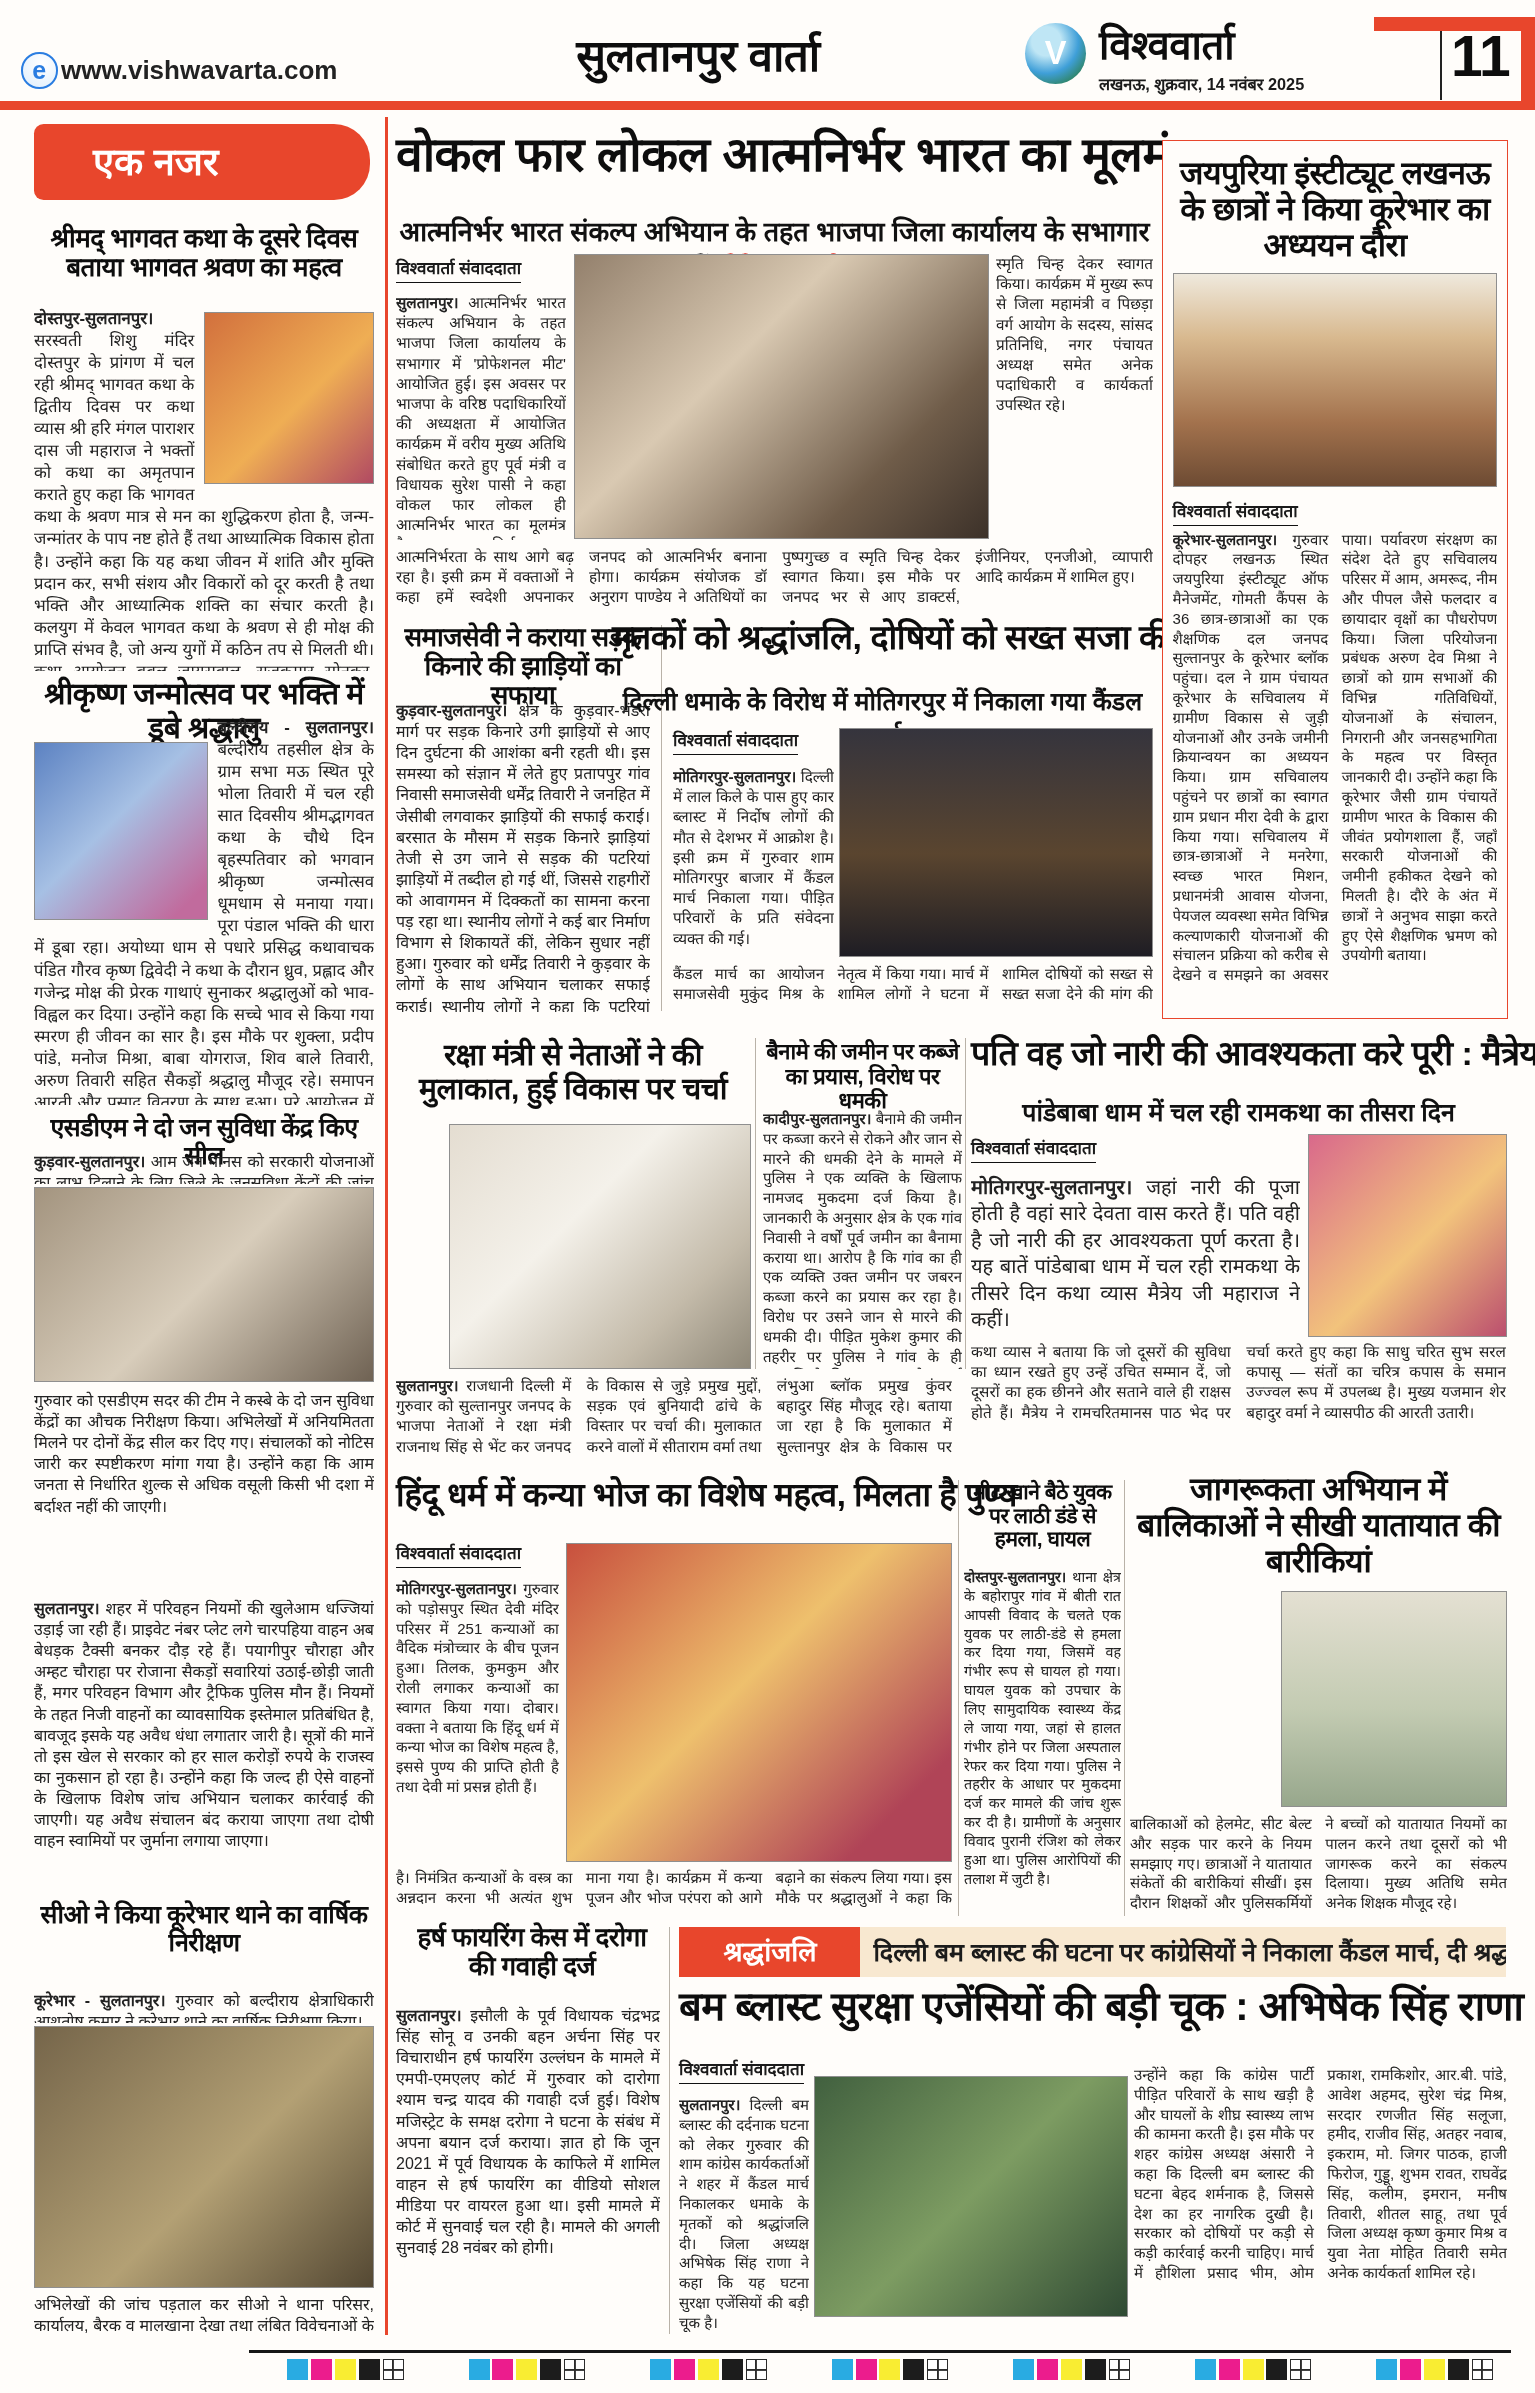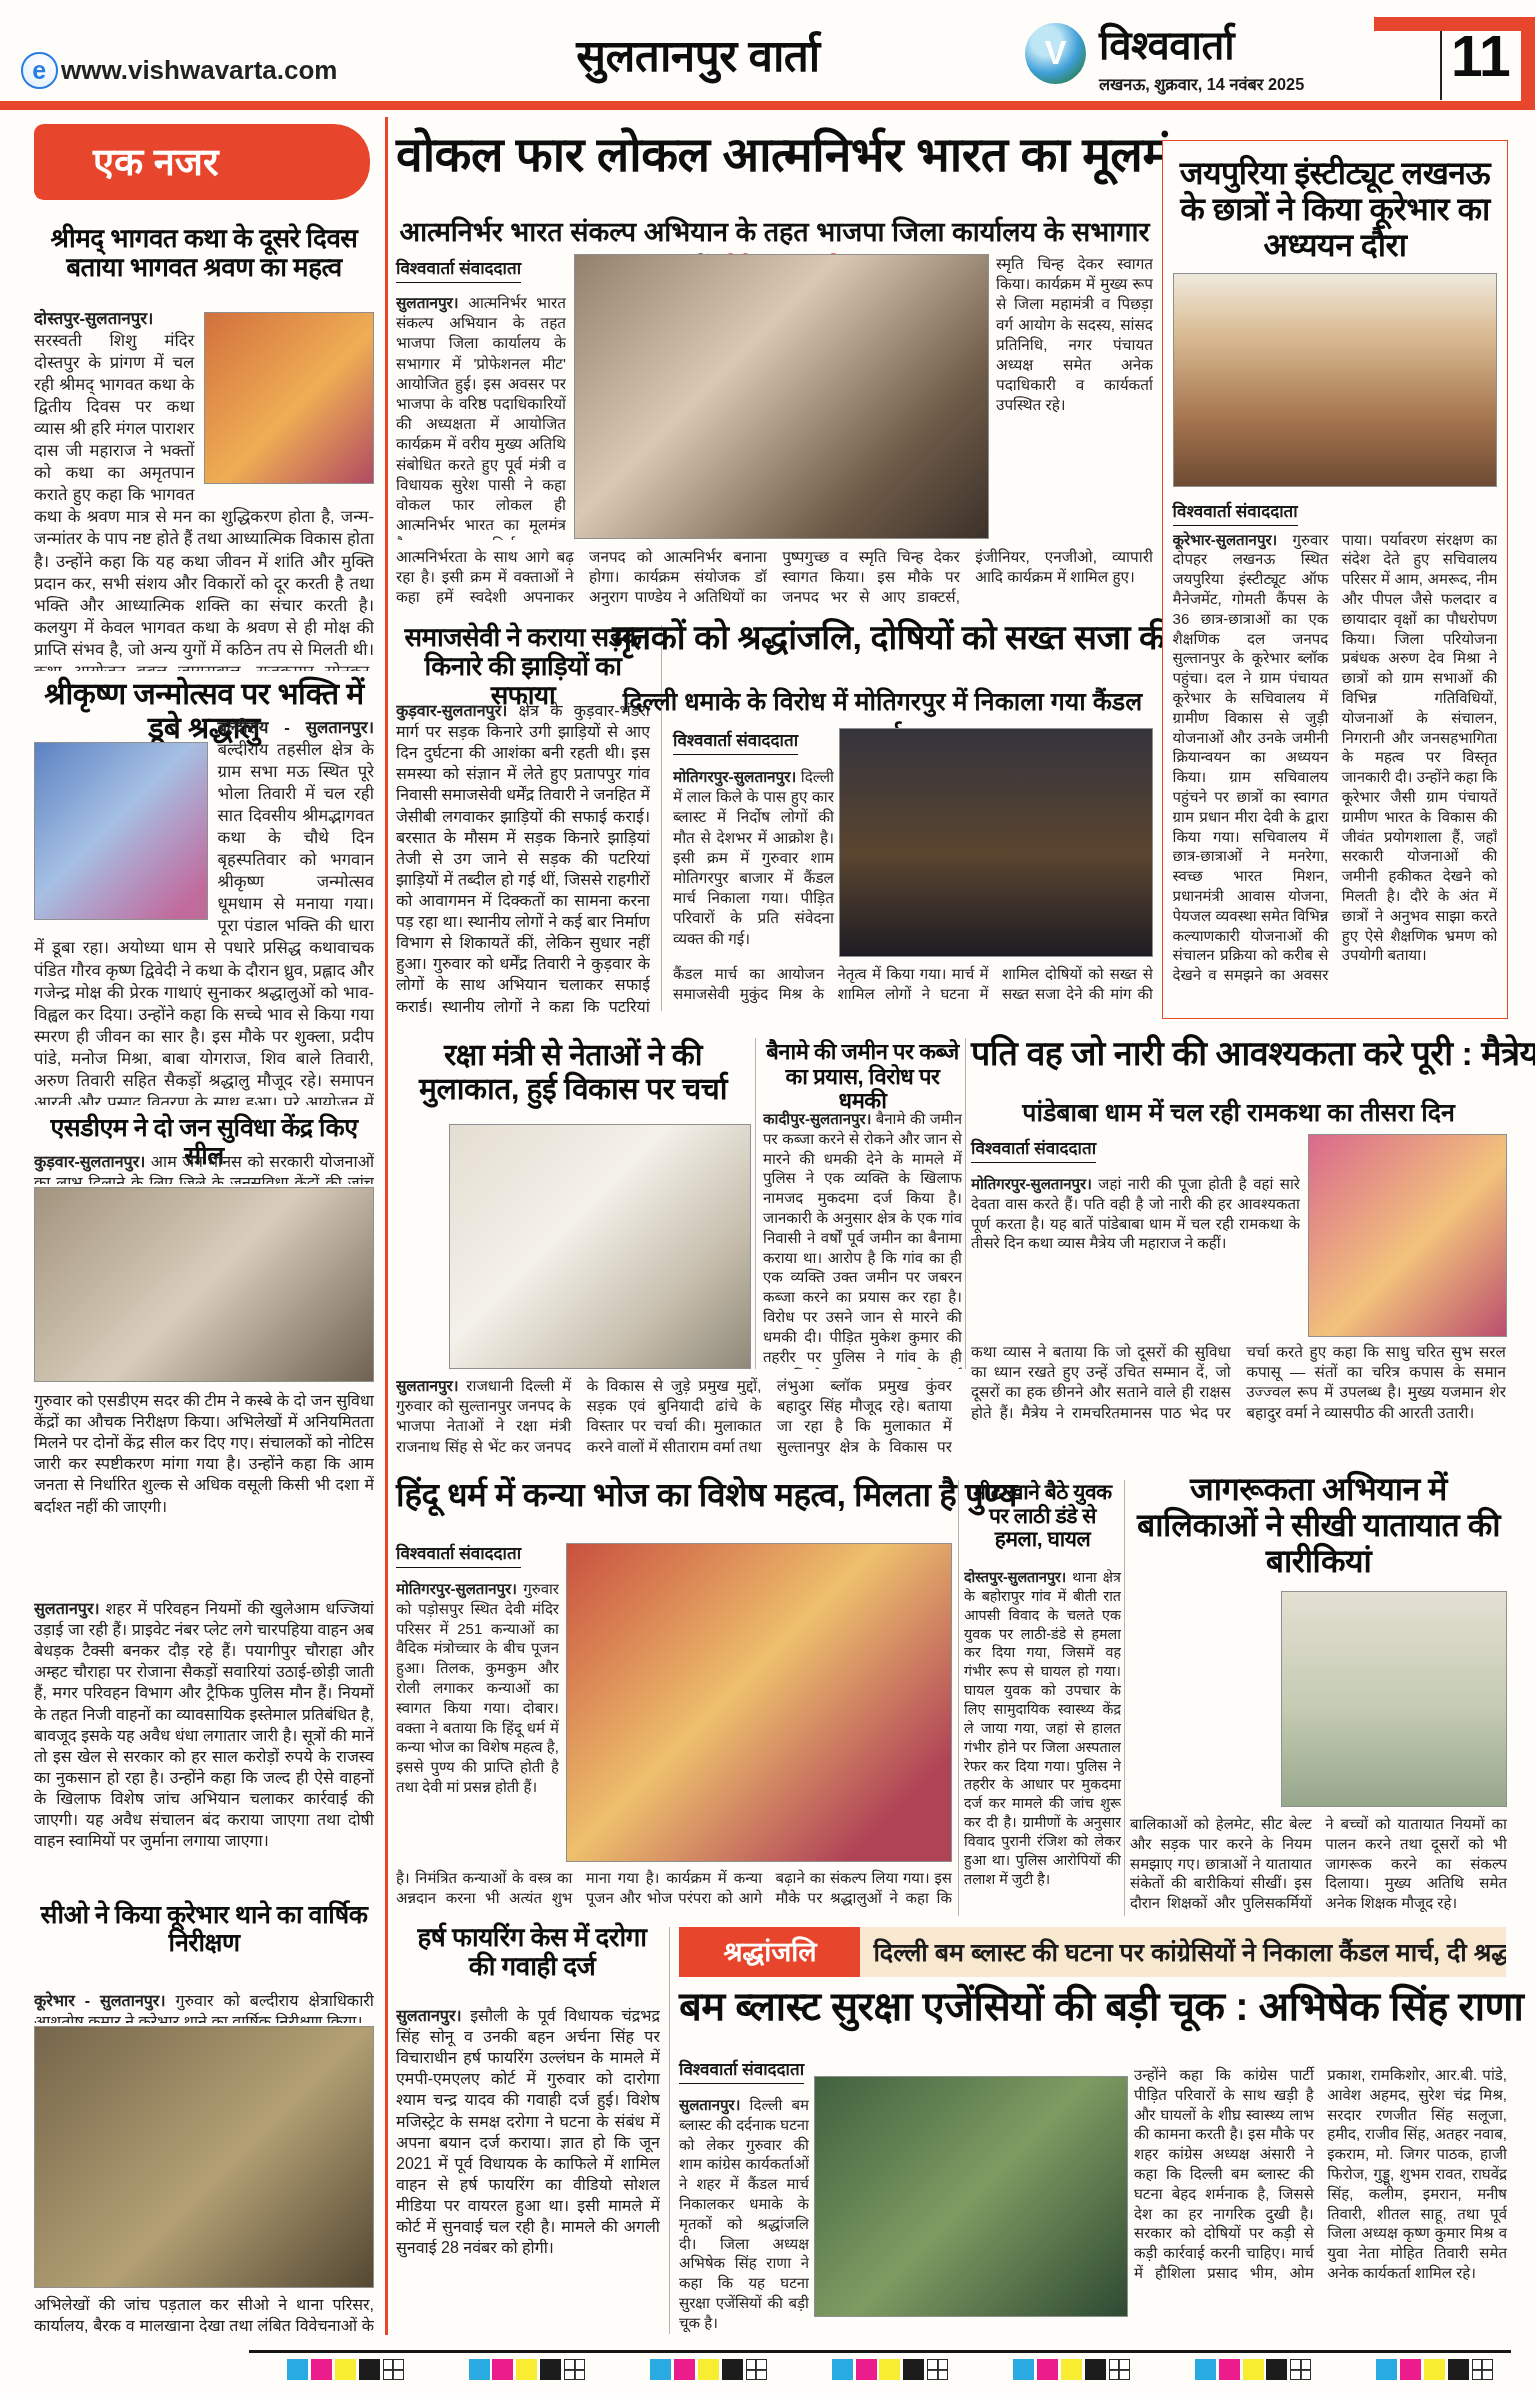--- a/index.html
+++ b/index.html
@@ -142,21 +142,21 @@
   <div class="abs body-txt" style="left:763px;top:1109px;width:199px;height:260px;overflow:hidden;font-size:15px;">
     <span class="dl">कादीपुर-सुलतानपुर।</span>
     <span>बैनामे की जमीन पर कब्जा करने से रोकने और जान से मारने की धमकी देने के मामले में पुलिस ने एक व्यक्ति के खिलाफ नामजद मुकदमा दर्ज किया है। जानकारी के अनुसार क्षेत्र के एक गांव निवासी ने वर्षों पूर्व जमीन का बैनामा कराया था। आरोप है कि गांव का ही एक व्यक्ति उक्त जमीन पर जबरन कब्जा करने का प्रयास कर रहा है। विरोध पर उसने जान से मारने की धमकी दी। पीड़ित मुकेश कुमार की तहरीर पर पुलिस ने गांव के ही राजमणि के विरुद्ध नामजद केस दर्ज कर जांच शुरू कर दी है।</span>
   </div>
 
   <div class="abs vline" style="left:965px;top:1038px;height:331px;"></div>
   <div class="abs ctr subhead" style="left:971px;top:1094px;width:535px;font-size:25px;">पांडेबाबा धाम में चल रही रामकथा का तीसरा दिन</div>
   <div class="abs hl ctr" style="left:971px;top:1034px;width:535px;font-size:34px;white-space:nowrap;">पति वह जो नारी की आवश्यकता करे पूरी : मैत्रेय</div>
   <div class="abs" style="left:971px;top:1136px;"><span class="byline">विश्ववार्ता संवाददाता</span></div>
   <div class="abs ph ph-ram" style="left:1308px;top:1134px;width:199px;height:203px;"></div>
-  <div class="abs body-txt" style="left:971px;top:1174px;width:329px;height:163px;overflow:hidden;font-size:15px;">
+  <div class="abs body-txt" style="left:971px;top:1174px;width:329px;height:163px;overflow:hidden;font-size:20px;">
     <span class="dl">मोतिगरपुर-सुलतानपुर।</span>
     <span>जहां नारी की पूजा होती है वहां सारे देवता वास करते हैं। पति वही है जो नारी की हर आवश्यकता पूर्ण करता है। यह बातें पांडेबाबा धाम में चल रही रामकथा के तीसरे दिन कथा व्यास मैत्रेय जी महाराज ने कहीं।</span>
   </div>
   <div class="abs body-txt" style="left:971px;top:1342px;width:535px;height:113px;overflow:hidden;column-count:2;column-gap:15.3px;font-size:15.3px;">कथा व्यास ने बताया कि जो दूसरों की सुविधा का ध्यान रखते हुए उन्हें उचित सम्मान दें, जो दूसरों का हक छीनने और सताने वाले ही राक्षस होते हैं। मैत्रेय ने रामचरितमानस पाठ भेद पर चर्चा करते हुए कहा कि साधु चरित सुभ सरल कपासू — संतों का चरित्र कपास के समान उज्ज्वल रूप में उपलब्ध है। मुख्य यजमान शेर बहादुर वर्मा ने व्यासपीठ की आरती उतारी।</div>
 
   <div class="abs hl ctr" style="left:396px;top:1477px;width:556px;font-size:33px;white-space:nowrap;">हिंदू धर्म में कन्या भोज का विशेष महत्व, मिलता है पुण्य</div>
   <div class="abs" style="left:396px;top:1541px;"><span class="byline">विश्ववार्ता संवाददाता</span></div>
   <div class="abs ph ph-kanya" style="left:566px;top:1543px;width:386px;height:319px;"></div>
   <div class="abs body-txt" style="left:396px;top:1579px;width:163px;height:283px;overflow:hidden;font-size:15px;">
     <span class="dl">मोतिगरपुर-सुलतानपुर।</span>

